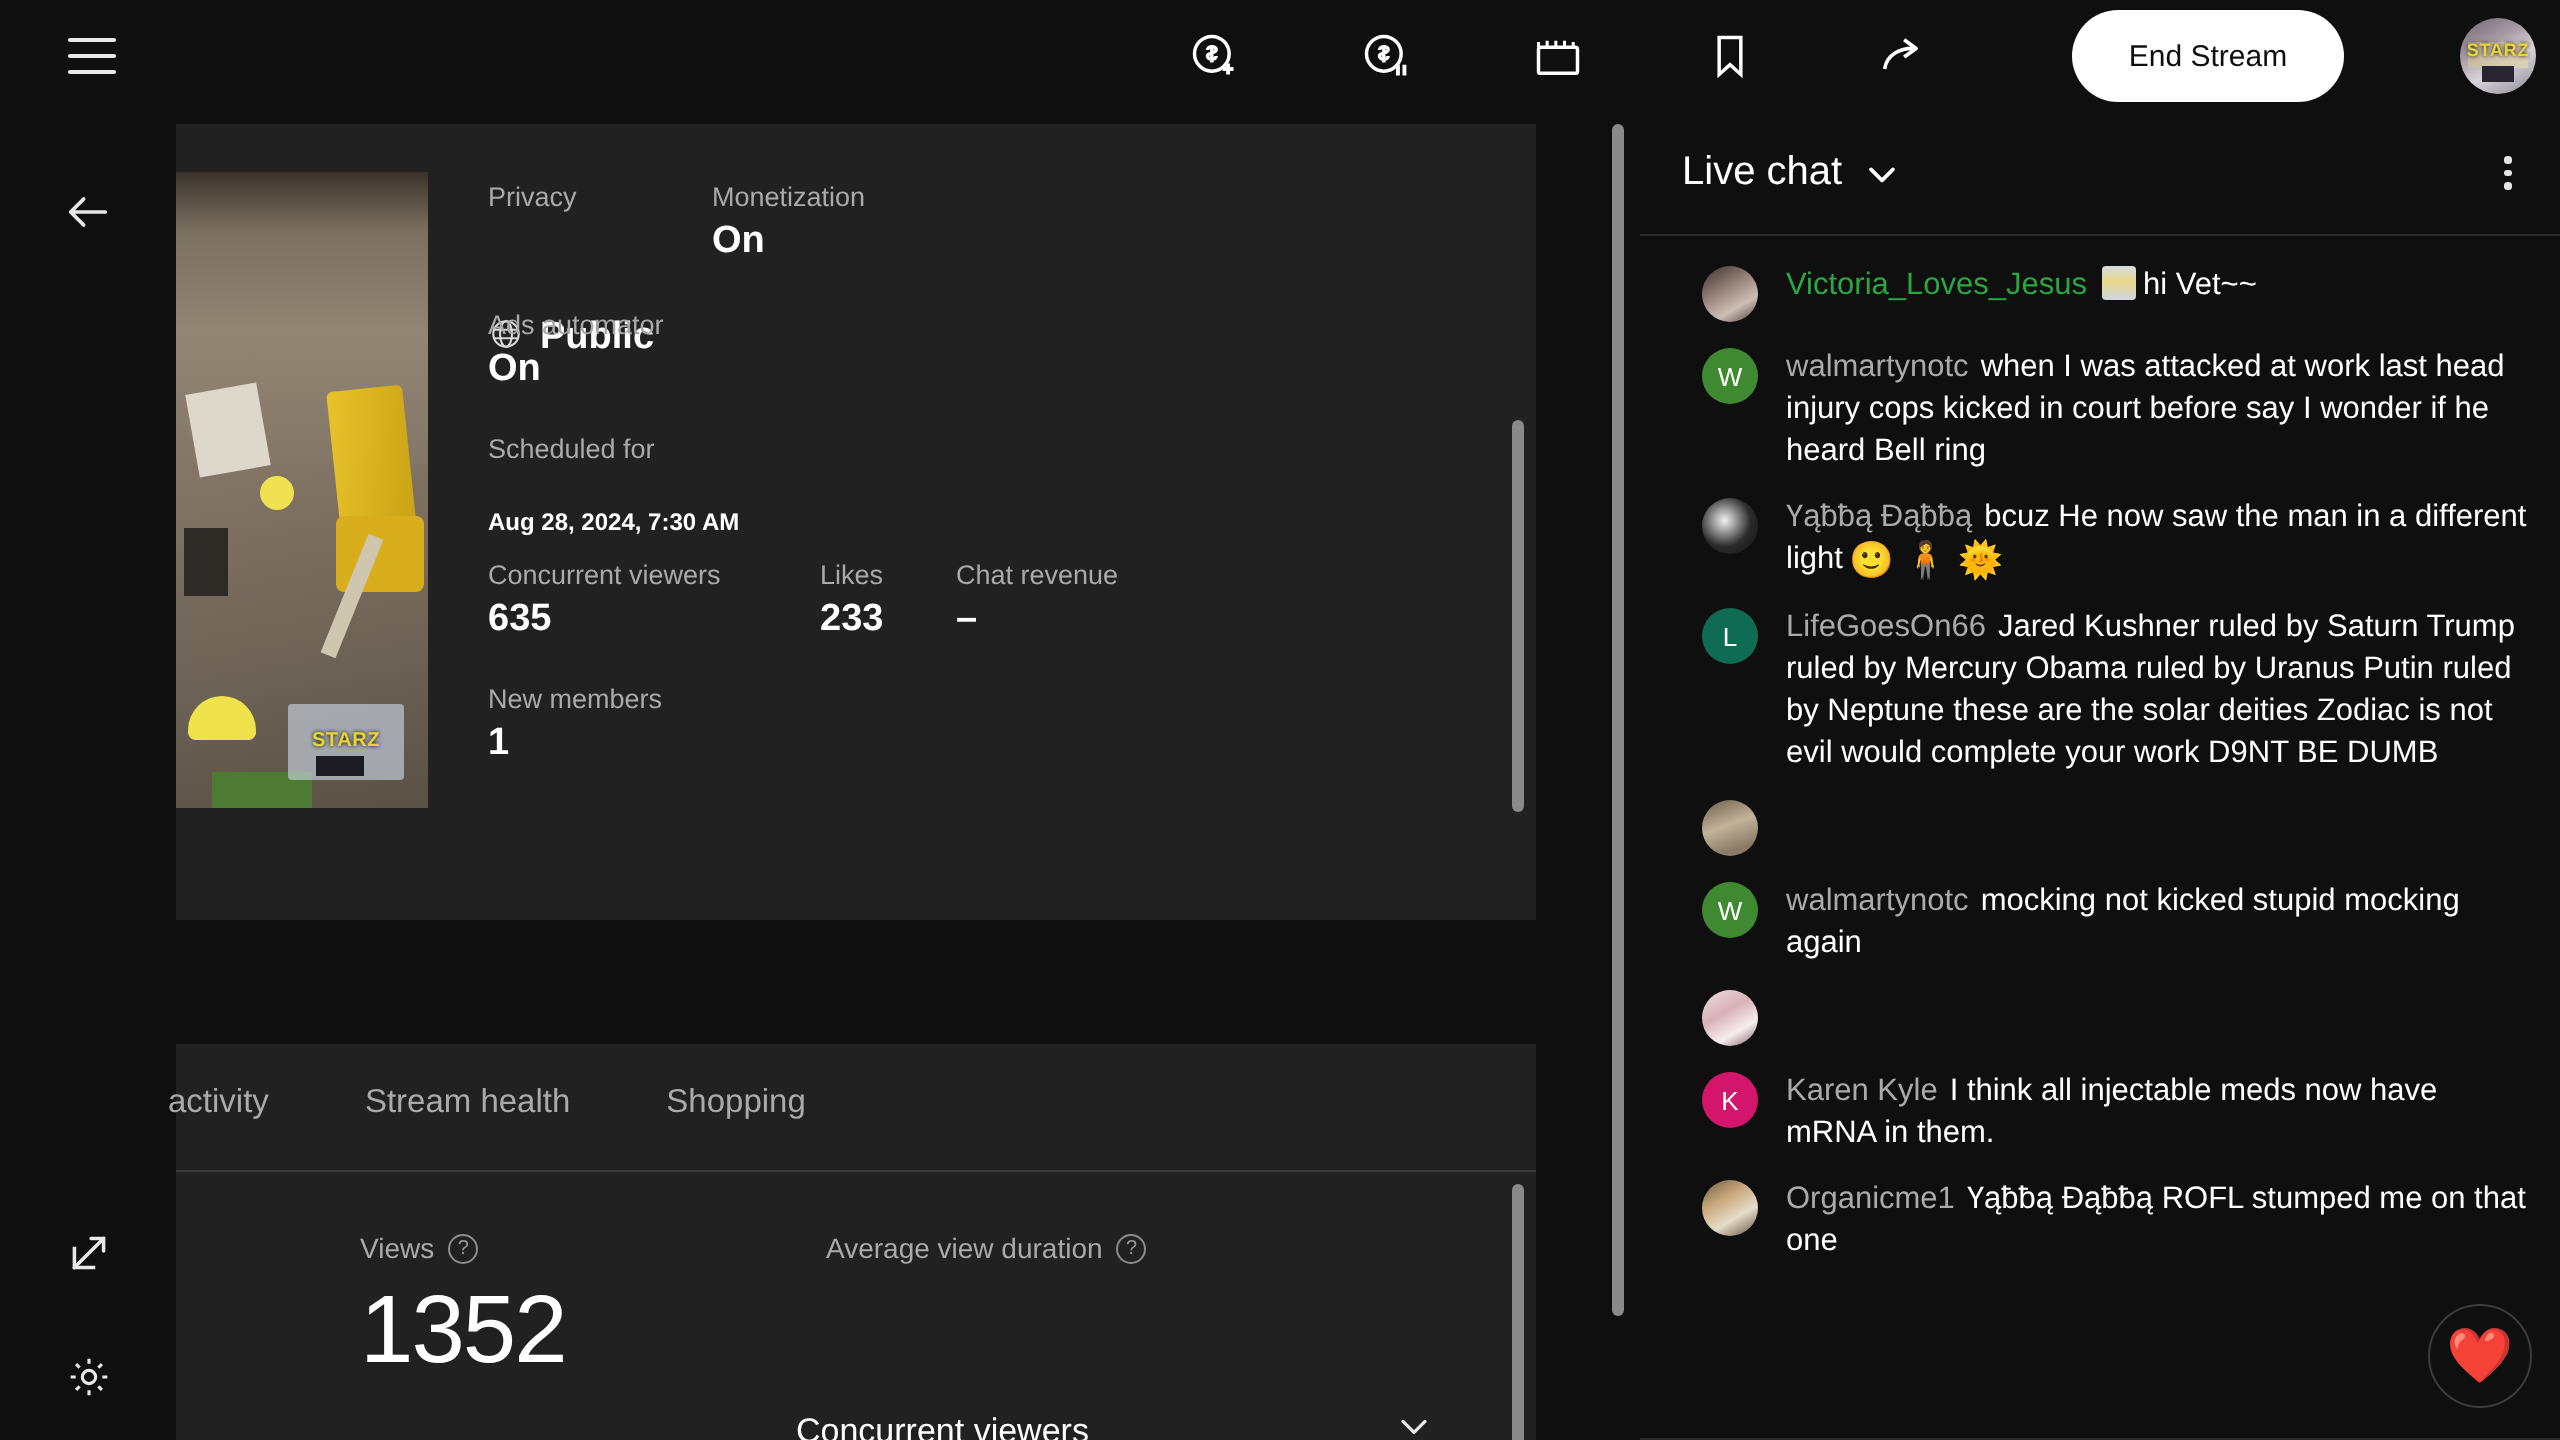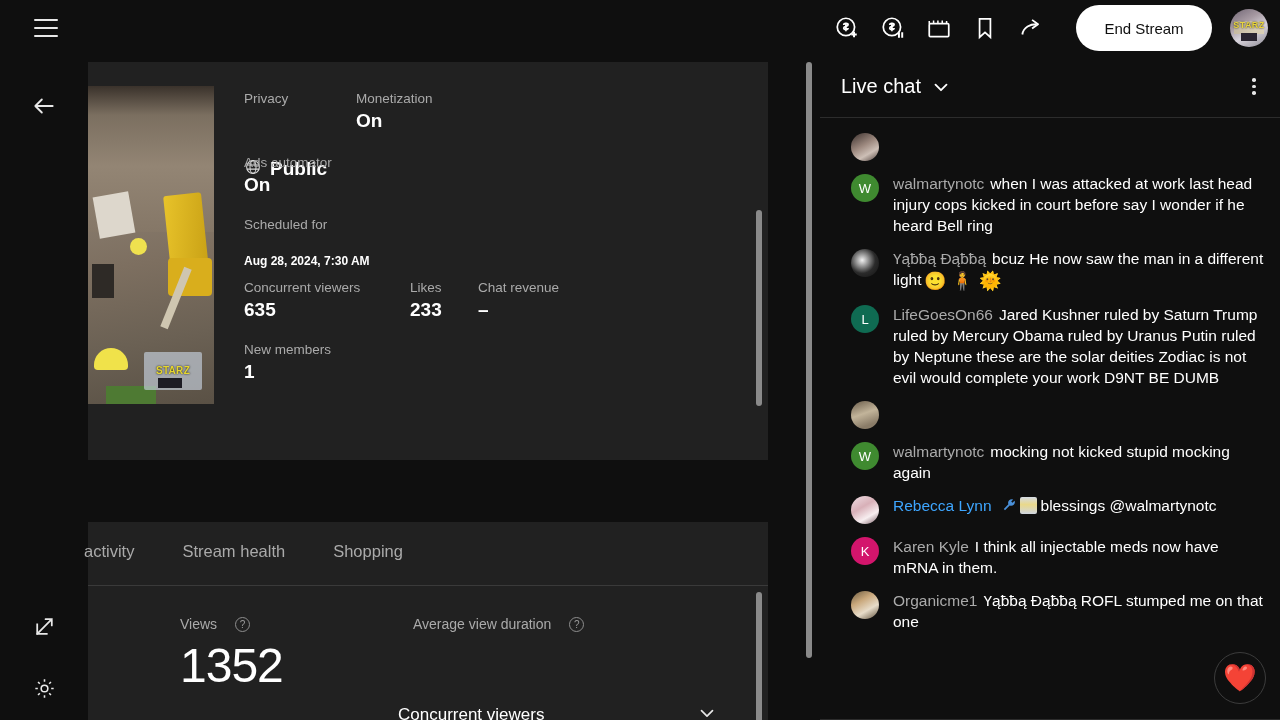--- a/index.html
+++ b/index.html
@@ -30,21 +30,21 @@
     display: flex; align-items: center; justify-content: center;
   }
   .yt-logo .tri {
     width: 0; height: 0; margin-left: 3px;
     border-left: 12px solid #fff;
     border-top: 7px solid transparent;
     border-bottom: 7px solid transparent;
   }
   .brand-text { color: #fff; font-size: 26px; font-weight: bold; letter-spacing: -0.3px; }
 
-  .top-actions { position: absolute; right: 0; top: 0; height: 56px; display: flex; align-items: center; }
+  .top-actions { position: absolute; right: 0; top: 0; height: 56px; display: flex; align-items: center; gap: 40px; }
   .icon-btn {
     width: 46px; height: 46px; display: flex; align-items: center; justify-content: center;
     cursor: pointer; color: #fff;
   }
   .icon-btn svg { display: block; }
   .end-stream-btn {
     height: 46px; min-width: 136px; padding: 0 22px;
     background: #ffffff; color: #0f0f0f; border: none; border-radius: 24px;
     font-family: "Liberation Sans", sans-serif; font-size: 15px; font-weight: 500;
     cursor: pointer; margin-left: 22px; white-space: nowrap;
@@ -138,21 +138,21 @@
   .tabs { position: absolute; left: -14px; top: 20px; display: flex; gap: 0; }
   .tab {
     color: #aaaaaa; font-size: 16.5px; padding: 0 24px; cursor: pointer; white-space: nowrap;
   }
   .tab.first { padding-left: 10px; }
 
   .stats-card {
     position: absolute; left: 0; top: 530px; width: 680px; height: 190px; background: #212121;
   }
   .stat { position: absolute; }
-  .stat-head { display: flex; align-items: center; gap: 18px; }
+  .stat-head { display: flex; align-items: center; gap: 7px; }
   .stat-label { color: #aaaaaa; font-size: 14px; }
   .qmark {
     width: 15px; height: 15px; border-radius: 50%; border: 1px solid #8d8d8d;
     color: #9b9b9b; font-size: 10px; line-height: 13px; text-align: center; cursor: pointer;
   }
   .stat-value { color: #ffffff; font-size: 48px; font-weight: 400; letter-spacing: -1px; margin-top: 6px; }
   .s-views { left: 92px; top: 30px; }
   .s-dur   { left: 325px; top: 30px; }
 
   .dropdown {
@@ -420,20 +420,23 @@
           <i></i>
           <i></i>
         </div>
     </div>
 
     <div class="chat-list">
       <div class="chat-ghost"></div>
 
       <div class="msg">
         <div class="av photo-a"></div>
+        <div class="msg-body">
+          <span class="uname green">Victoria_Loves_Jesus</span><span class="badge-img"></span><span>hi Vet~~</span>
+        </div>
       </div>
 
       <div class="msg">
         <div class="av" style="background:#3f8a30">W</div>
         <div class="msg-body">
           <span class="uname gray">walmartynotc</span><span>when I was attacked at work last head injury cops kicked in court before say I wonder if he heard Bell ring</span>
         </div>
       </div>
 
       <div class="msg">
@@ -456,27 +459,20 @@
 
       <div class="msg">
         <div class="av" style="background:#3f8a30">W</div>
         <div class="msg-body">
           <span class="uname gray">walmartynotc</span><span>mocking not kicked stupid mocking again</span>
         </div>
       </div>
 
       <div class="msg">
         <div class="av photo-d"></div>
-        <div class="msg-body">
-          <span class="uname blue">Rebecca Lynn</span><span class="wrench">
-            <svg width="16" height="16" viewBox="0 0 24 24" fill="#4a90d9">
-              <path d="M20.3 5.5a5.5 5.5 0 01-7.2 7.2L6 19.8 4.2 18l6.9-7a5.5 5.5 0 017.2-7.2l-3 3 1.9 1.9 3-3z"></path>
-            </svg>
-          </span><span class="badge-img"></span><span>blessings @walmartynotc</span>
-        </div>
       </div>
 
       <div class="msg">
         <div class="av" style="background:#d3156c">K</div>
         <div class="msg-body">
           <span class="uname gray">Karen Kyle</span><span>I think all injectable meds now have mRNA in them.</span>
         </div>
       </div>
 
       <div class="msg">

